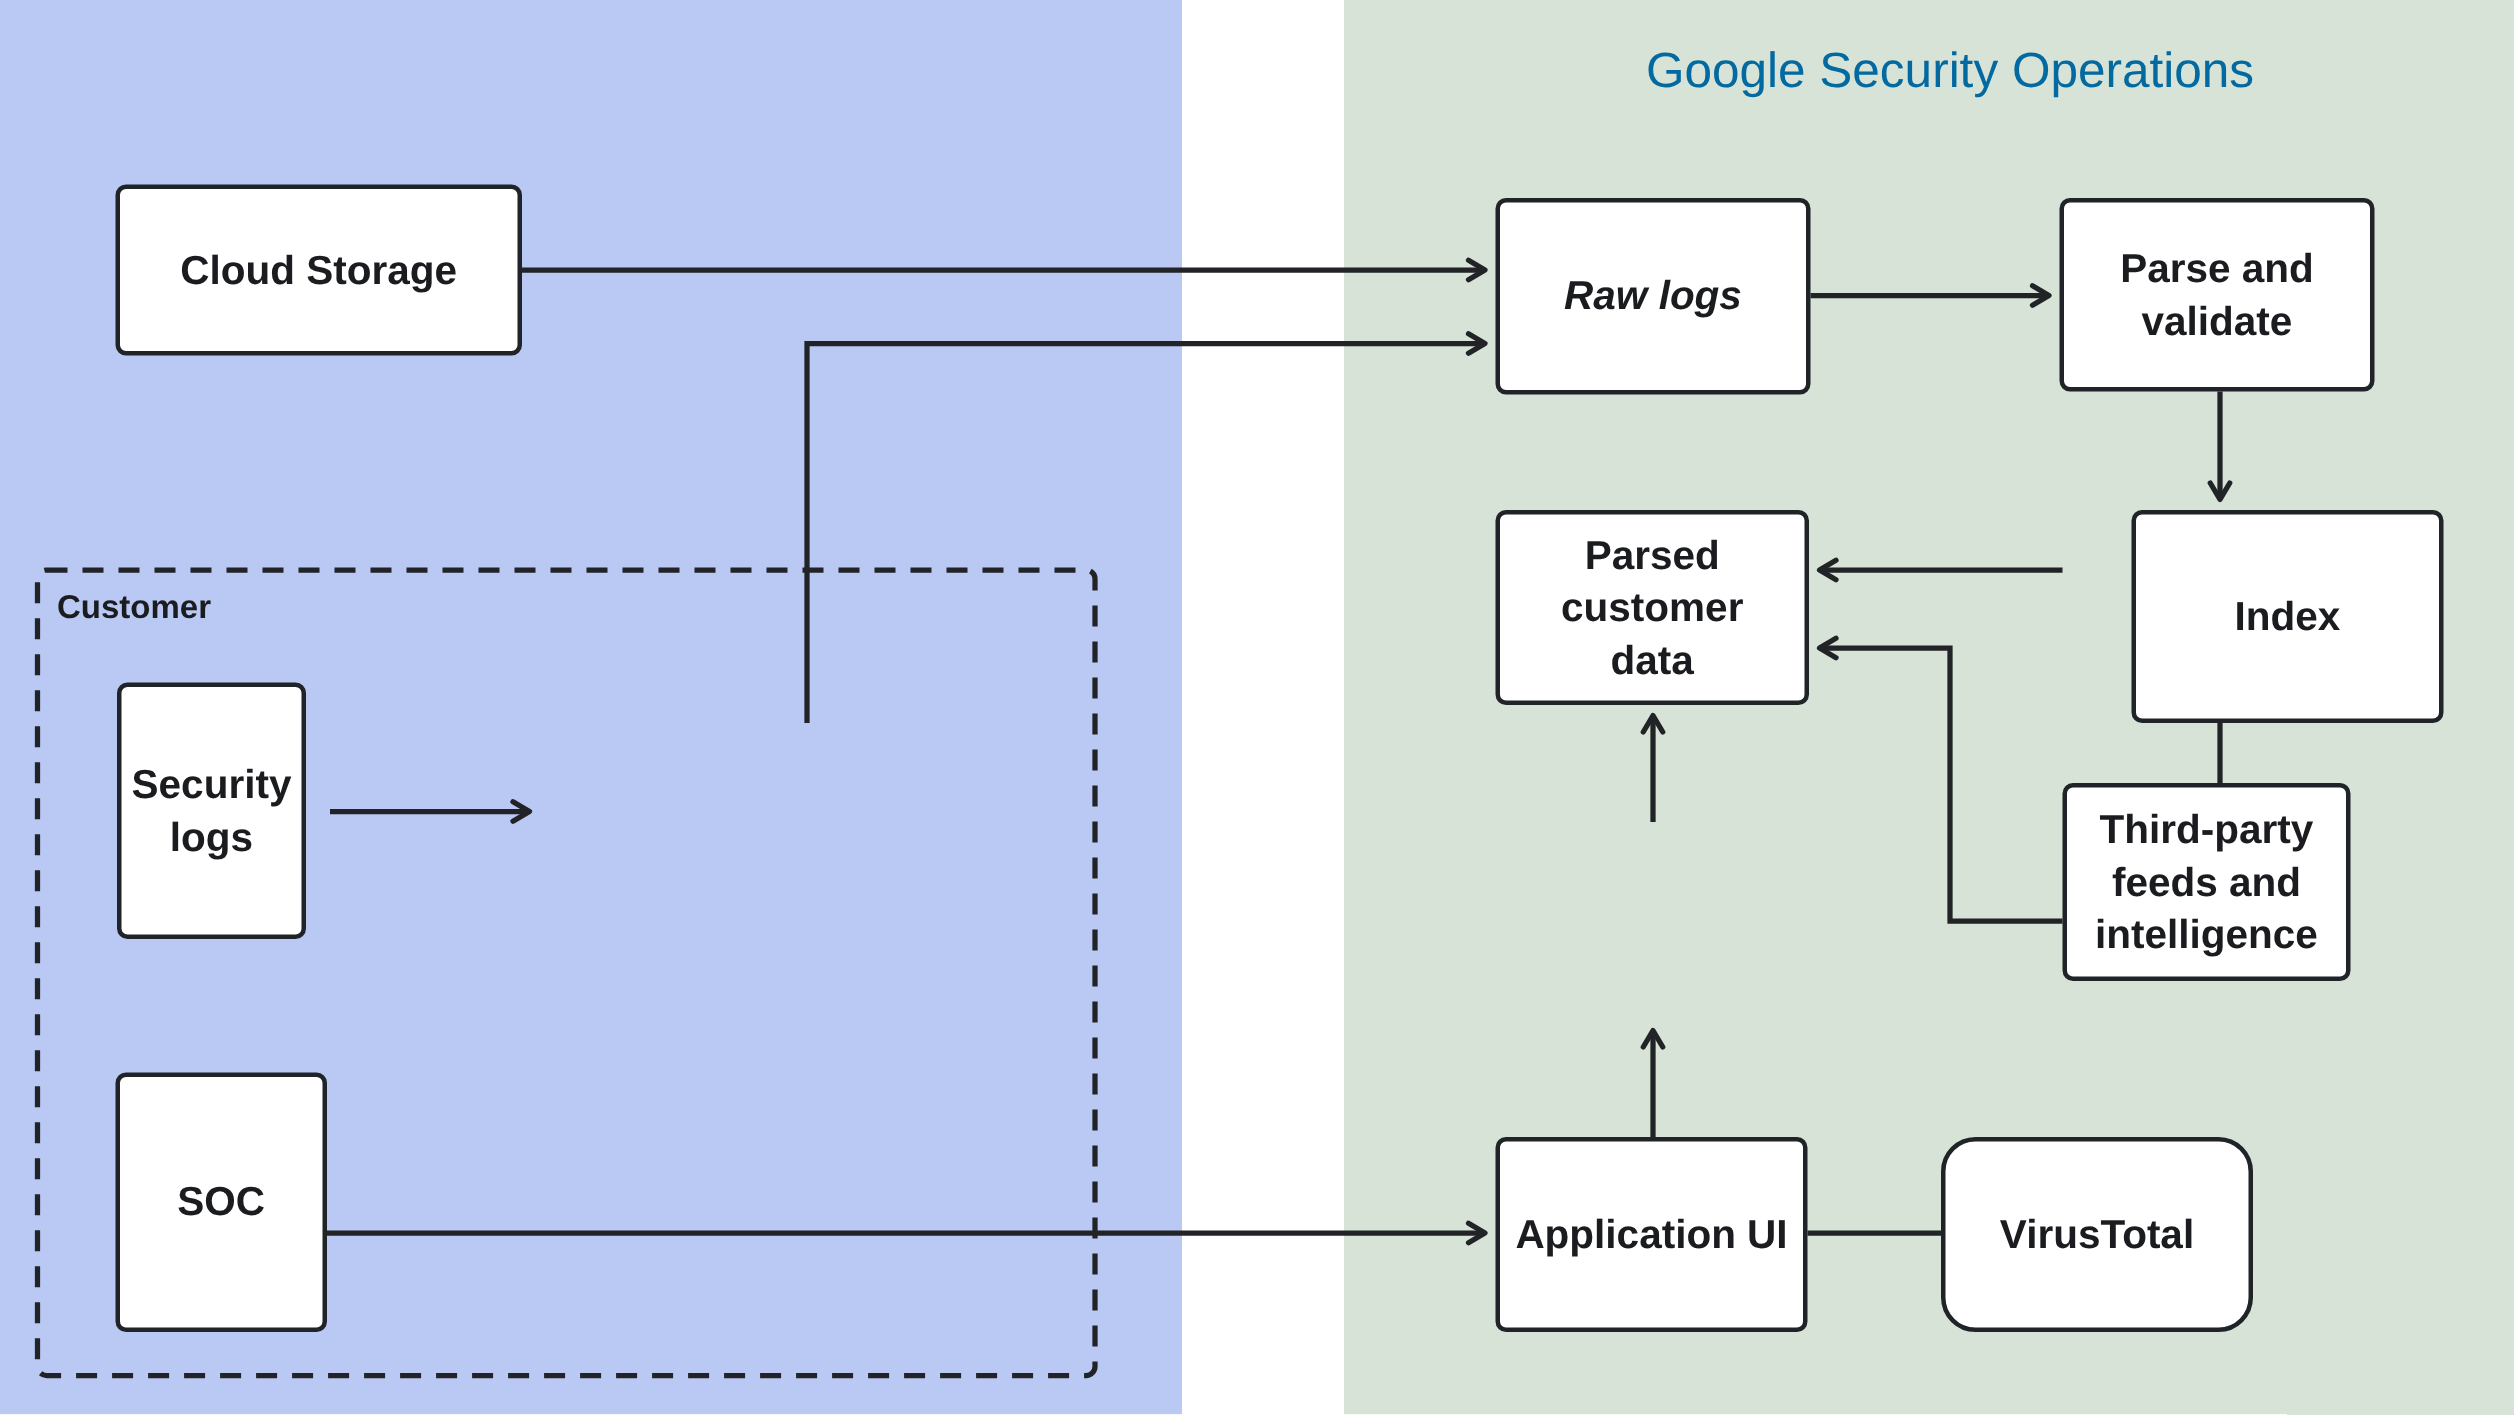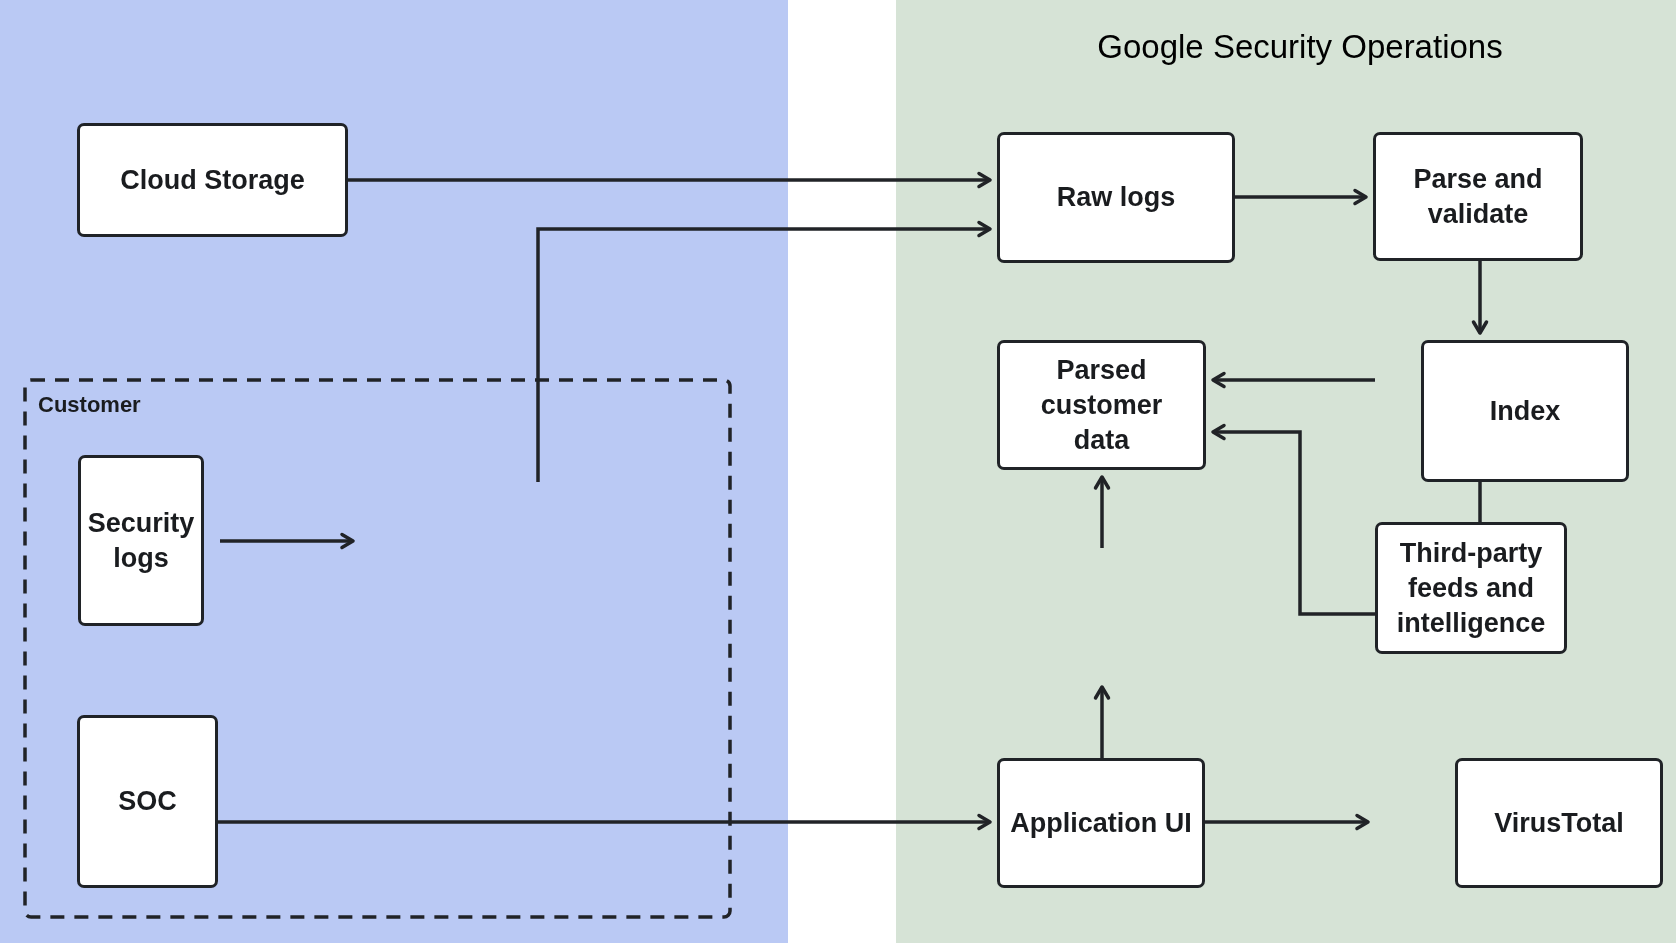--- a/index.html
+++ b/index.html
@@ -23,41 +23,41 @@
     text-align:center;
     font-weight:bold;font-size:27px;line-height:35px;
     color:#1a1c1f;
     white-space:pre-line;
     box-sizing:border-box;
   }
   #diagram-title{
     position:absolute;z-index:3;
     left:1085px;top:27px;width:430px;
     font-size:33px;line-height:40px;font-weight:400;
-    color:#000000;text-align:center;
+    color:#0369a1;text-align:center;
   }
   #customer-label{
     position:absolute;z-index:3;
     left:38px;top:393px;
     font-size:22px;line-height:24px;font-weight:bold;
     color:#1a1c1f;
   }
   
   #node-cloud-storage       {left:77px;  top:123px; width:271px; height:114px;}
   #node-security-logs       {left:78px;  top:455px; width:126px; height:171px;}
   #node-data-forwarding     {left:360px; top:482px; width:332px; height:117px;}
   #node-soc                 {left:77px;  top:715px; width:141px; height:173px;}
-  #node-raw-logs            {left:997px; top:132px; width:238px; height:131px;}
+  #node-raw-logs            {left:997px; top:132px; width:210px; height:131px;font-style:italic;}
   #node-parse-validate      {left:1373px;top:132px; width:210px; height:129px;}
   #node-index               {left:1375px;top:340px; width:208px; height:142px;margin-left:46px;}
   #node-parsed-customer-data{left:997px; top:340px; width:209px; height:130px;text-align:center;}
   #node-third-party         {left:1375px;top:522px; width:192px; height:132px;}
   #node-search              {left:997px; top:548px; width:209px; height:132px;}
   #node-application-ui      {left:997px; top:758px; width:208px; height:130px;}
-  #node-virustotal          {left:1455px;top:758px; width:208px; height:130px;}
+  #node-virustotal          {left:1294px;top:758px; width:208px; height:130px;border-radius:23px;}
   .edge{stroke:#212327;stroke-width:3.5px;fill:none;}
   #customer-border{stroke:#212327;stroke-width:3.5px;fill:none;stroke-dasharray:14 10;}
 </style>
 </head>
 <body>
 
 <div id="canvas">
 
   <div id="customer-panel" class="panel"></div>
   <div id="google-panel" class="panel"></div>

